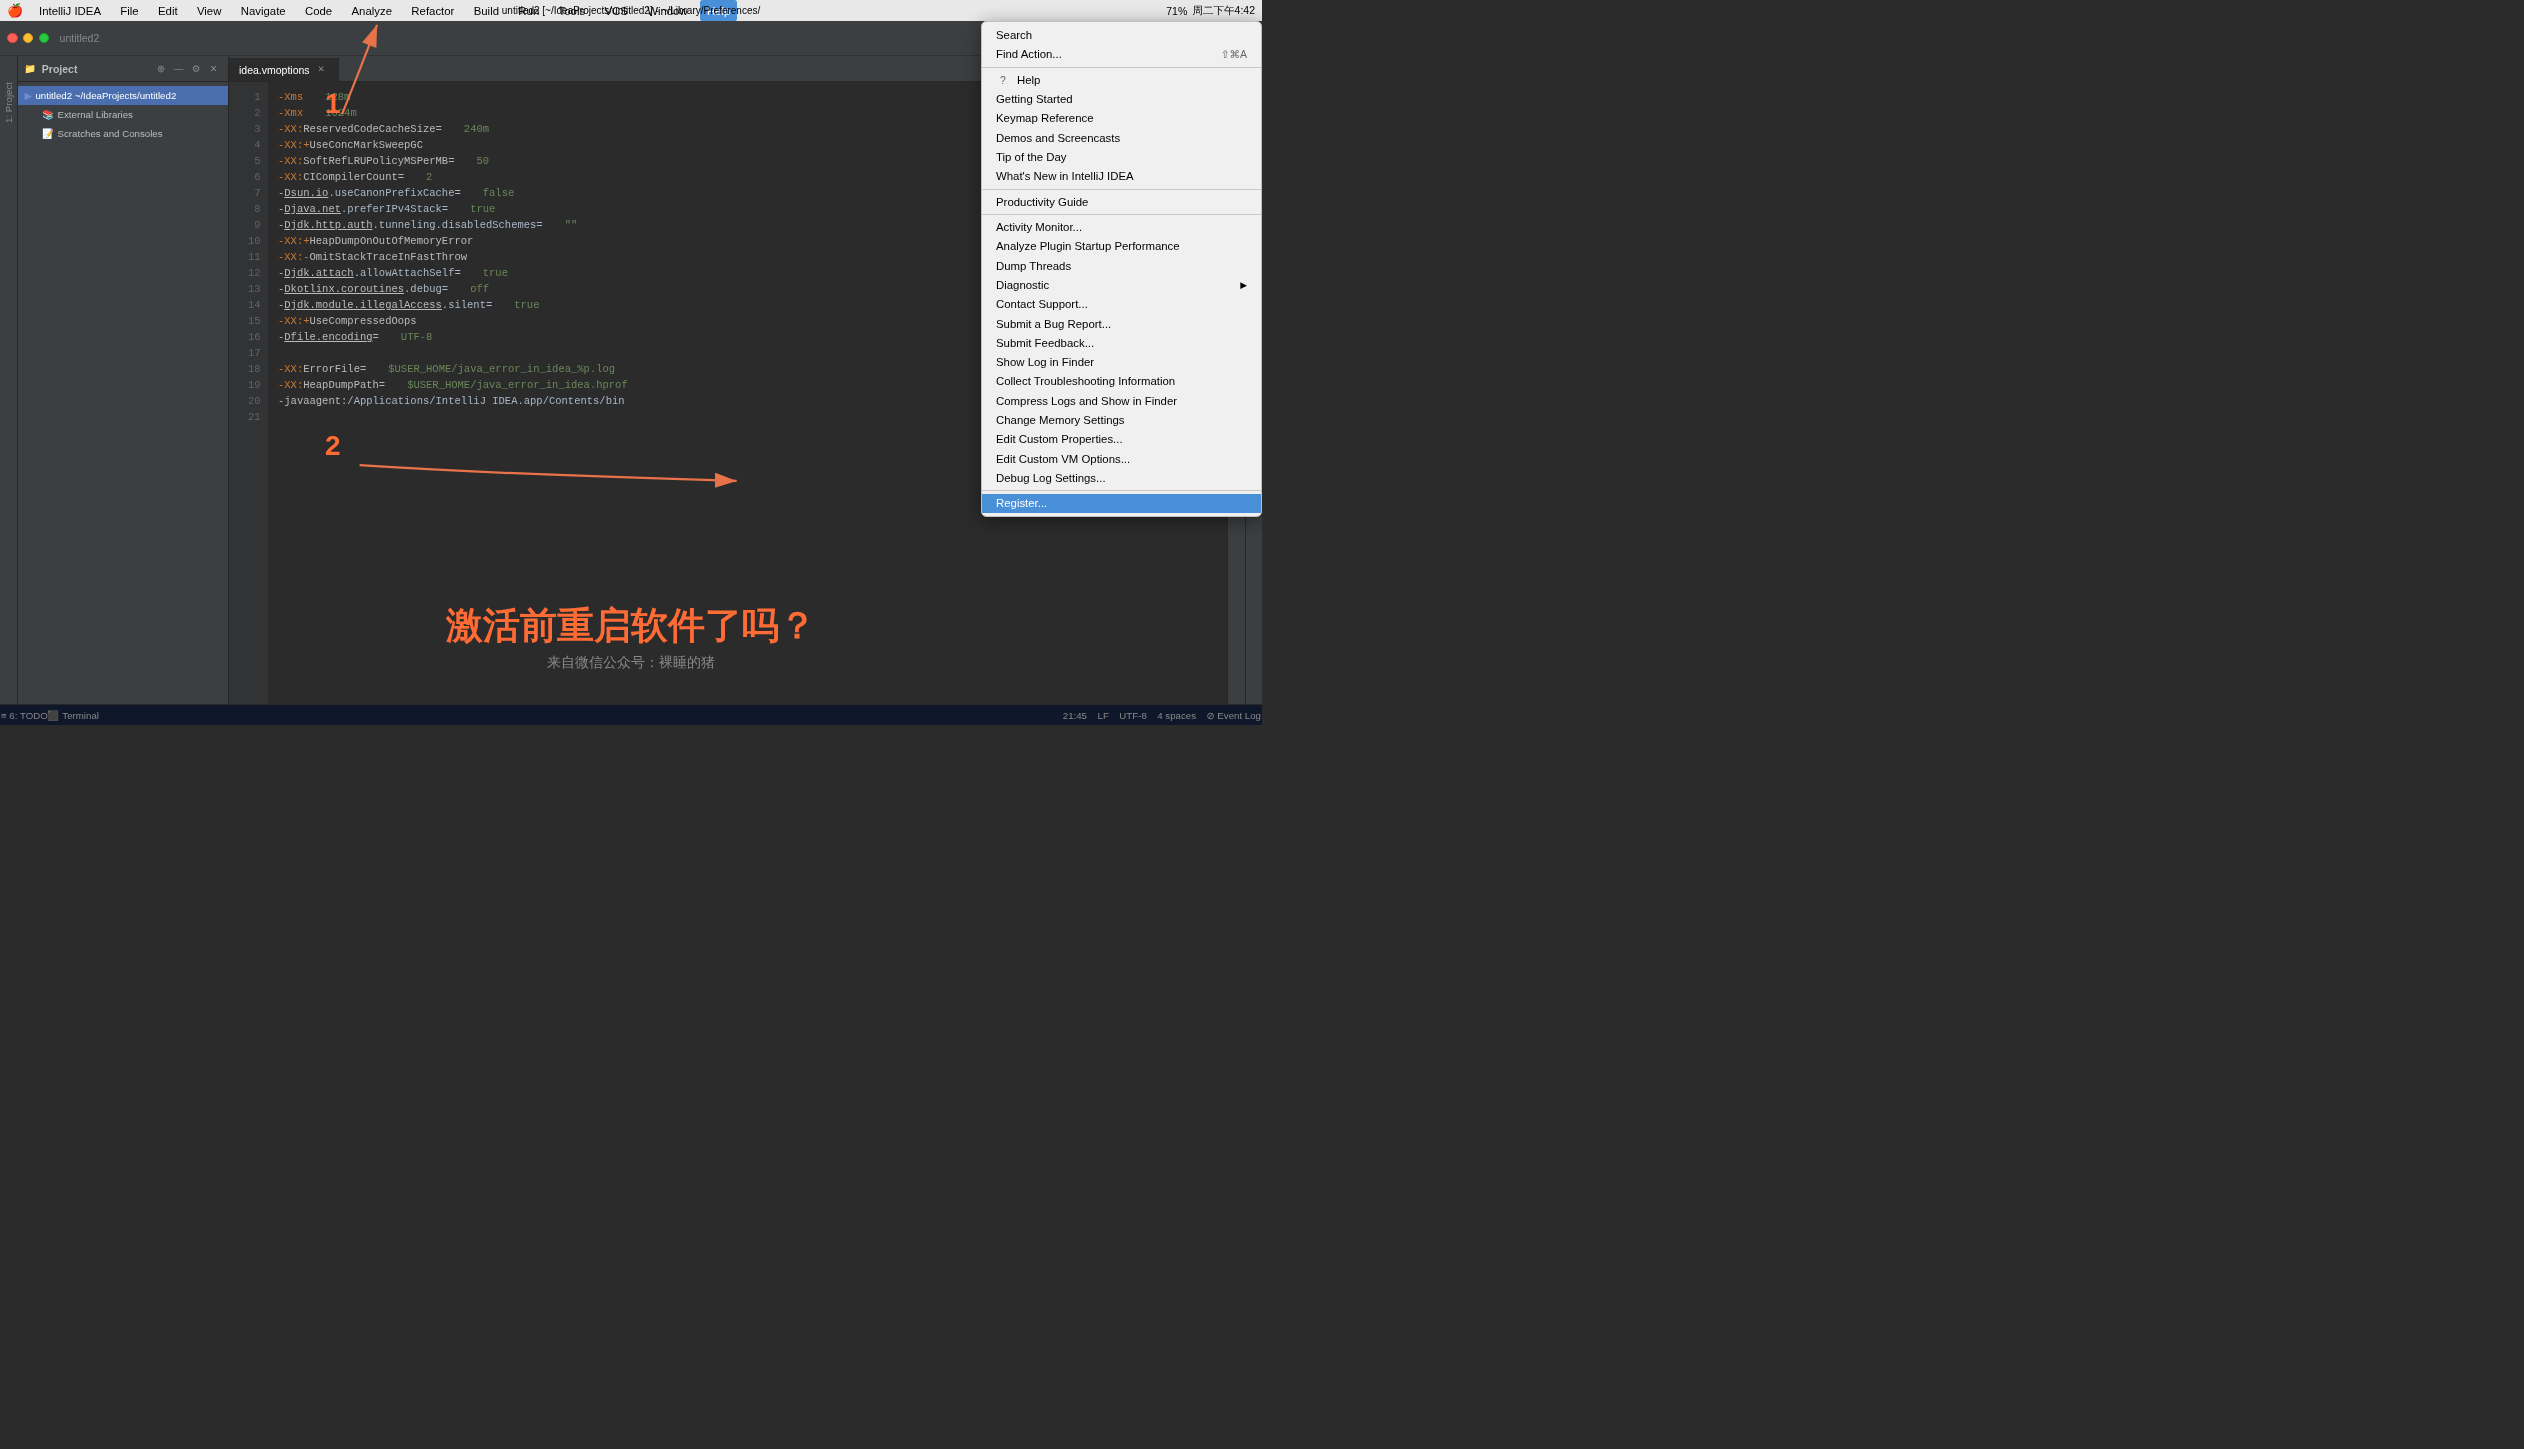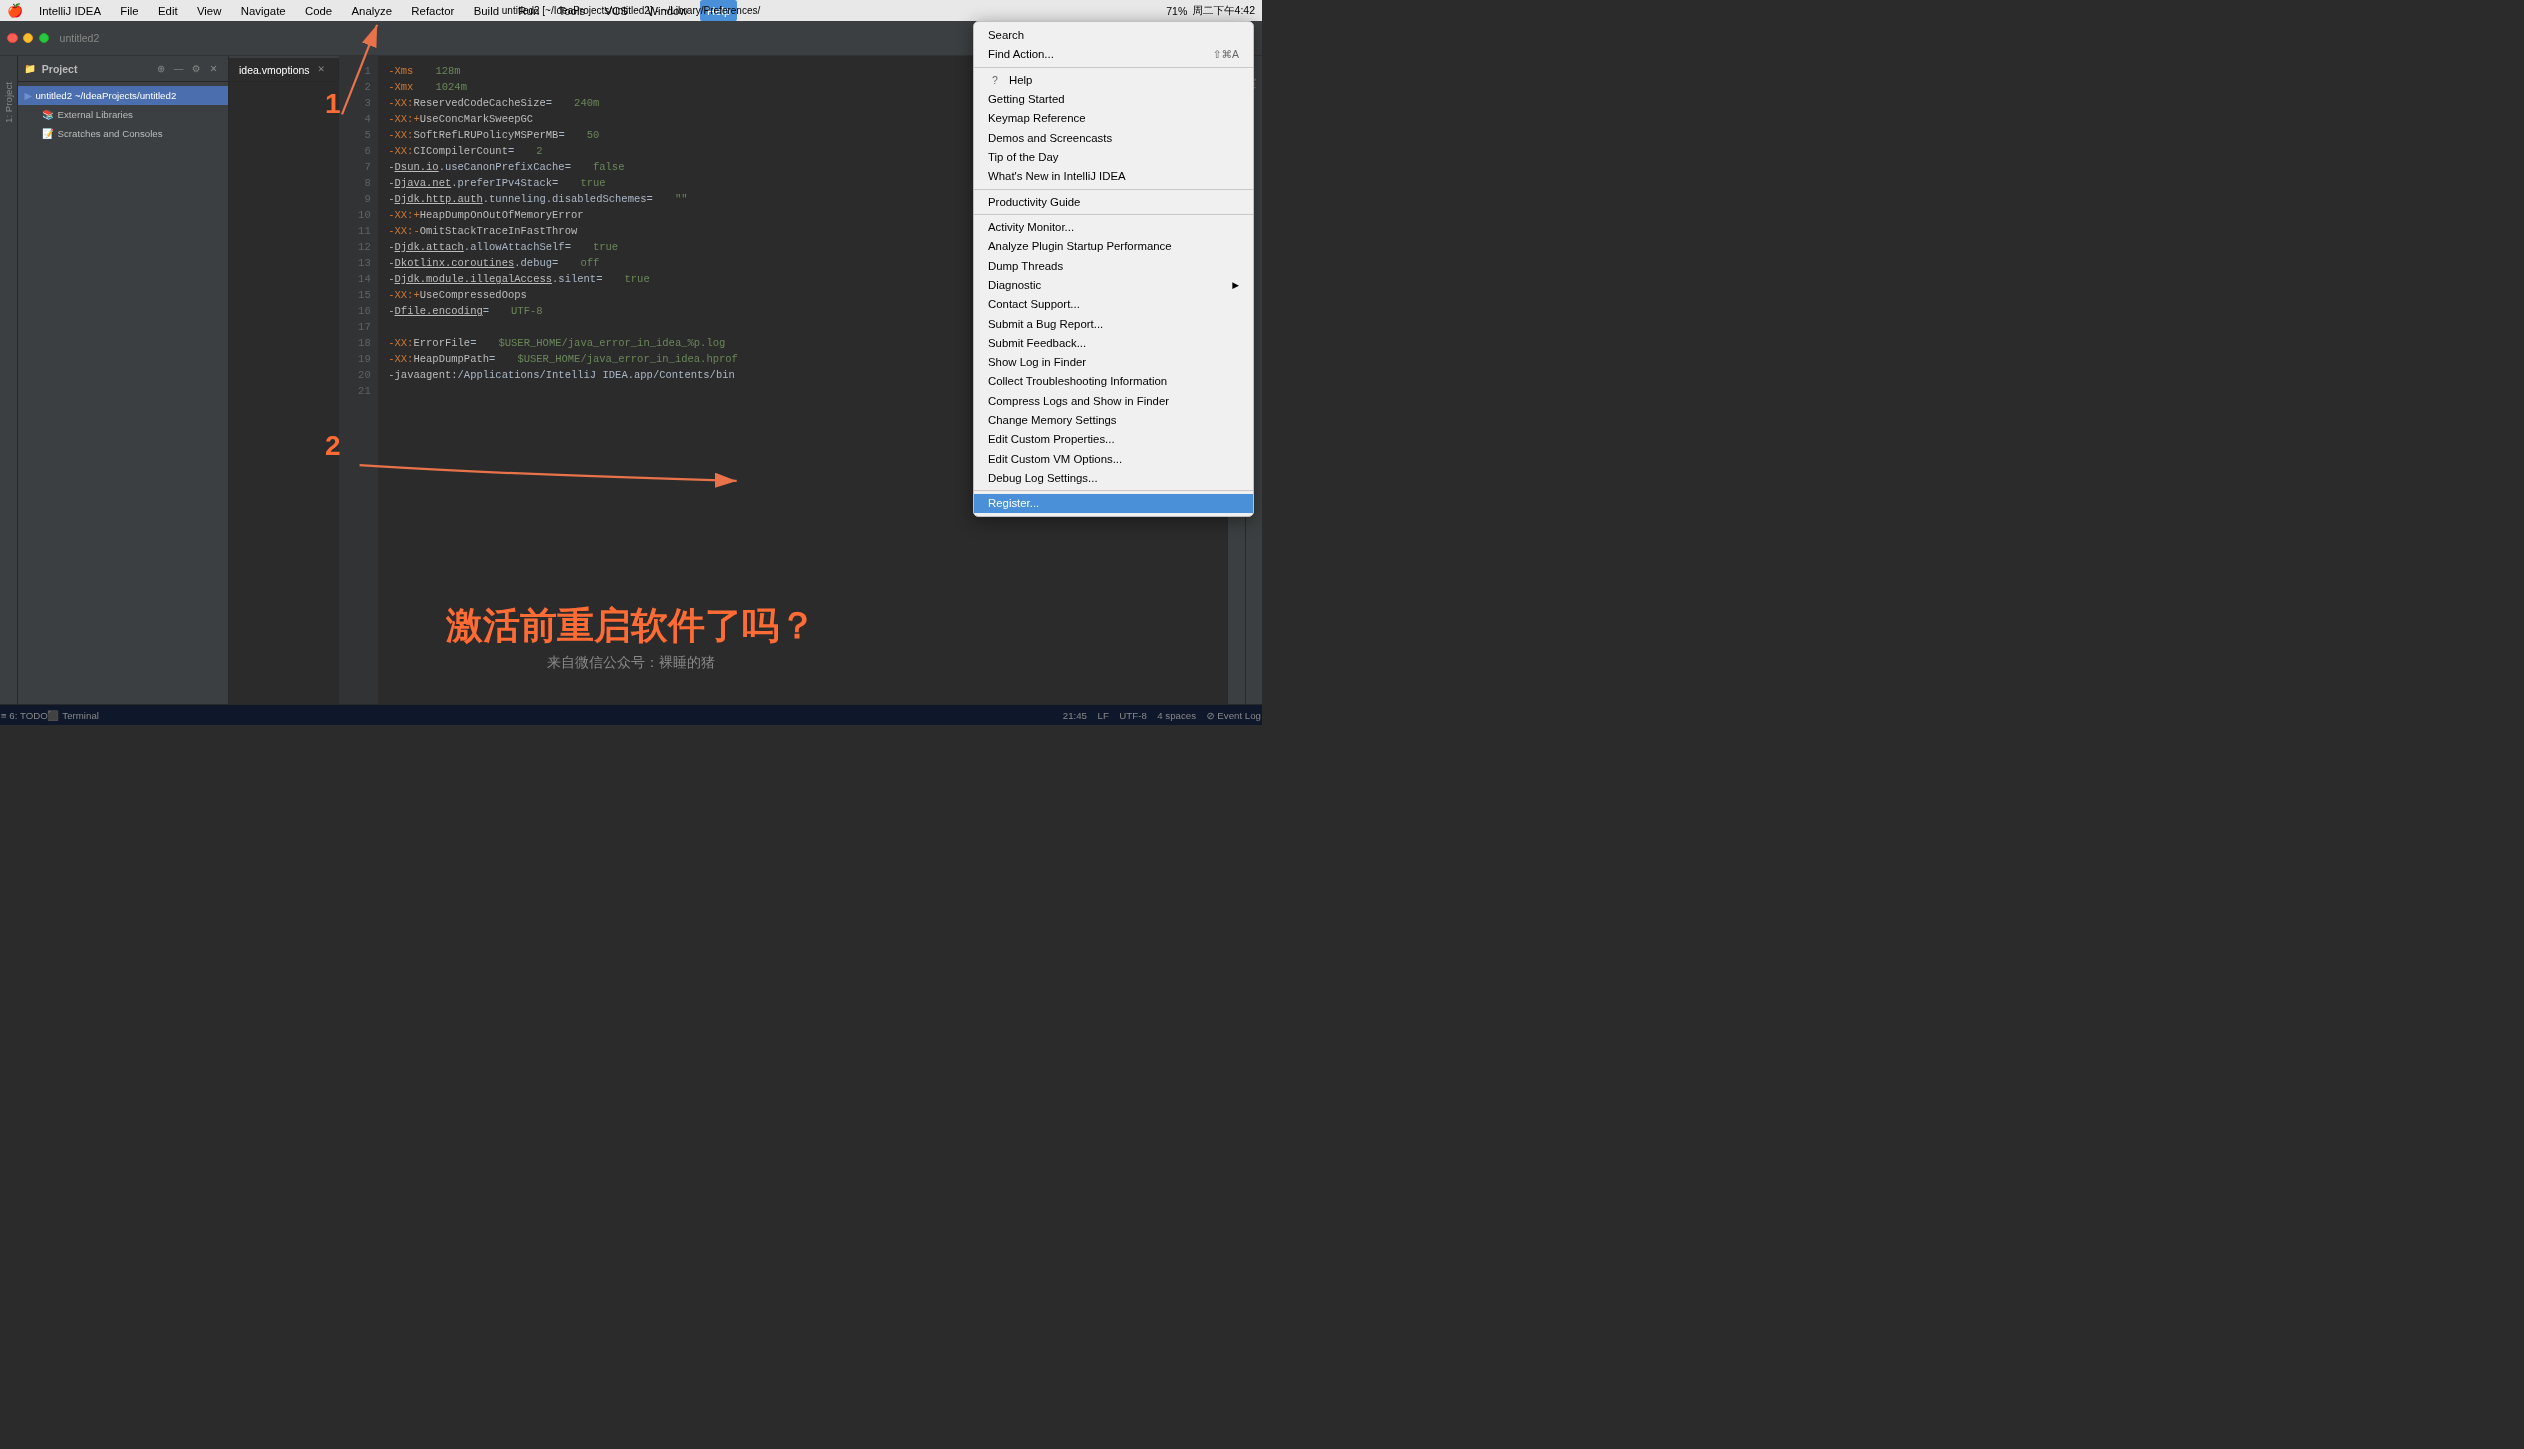--- a/index.html
+++ b/index.html
@@ -160,20 +160,21 @@
     .tree-item.selected {
       background: #4b6eaf;
       color: #fff;
     }
     .tree-indent { width: 14px; flex-shrink: 0; }
 
     
     .editor-area {
       flex: 1;
       display: flex;
+      flex-direction: column;
       background: #2b2b2b;
       position: relative;
     }
 
     
     .tab-bar {
       height: 26px;
       background: #3c3f41;
       display: flex;
       align-items: flex-end;
@@ -531,21 +532,21 @@
       <span>21:45</span>
       <span>LF</span>
       <span>UTF-8</span>
       <span>4 spaces</span>
       <span style="cursor:pointer;">⊘ Event Log</span>
     </div>
   </div>
 
 </div>
 
-<div class="help-dropdown" style="top:21px; right:8px;">
+<div class="help-dropdown" style="top:21px; right:0;">
   <div class="menu-item">
     <span>Search</span>
   </div>
   <div class="menu-item">
     <span>Find Action...</span>
     <span class="shortcut">⇧⌘A</span>
   </div>
   <div class="menu-separator"></div>
   <div class="menu-item">
     <span class="menu-icon">?</span>

